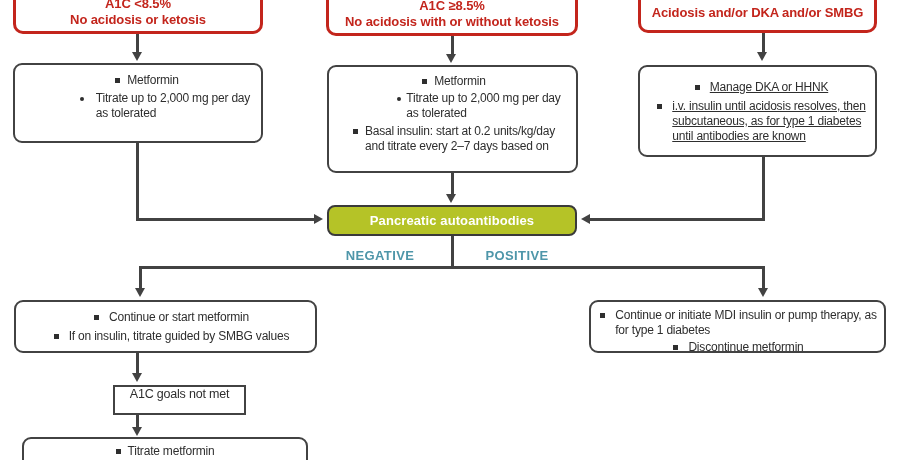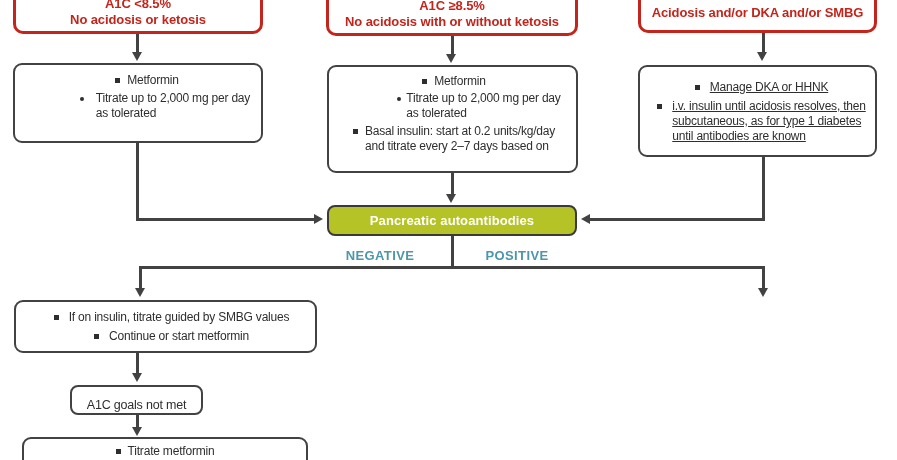--- a/index.html
+++ b/index.html
@@ -27,23 +27,24 @@
     background:var(--green,#b5c327); border:2.5px solid var(--green_border,#3a3a3a);
     border-radius:8px; display:flex; align-items:center; justify-content:center;
     color:#ffffff; font-weight:bold; font-size:13px; letter-spacing:0.1px;
   }
   .pathlabel{
     position:absolute; text-align:center; color:var(--teal,#4e96a9);
     font-weight:bold; font-size:13px; letter-spacing:0.4px;
   }
   .smallbox{
     position:absolute; box-sizing:border-box; background:#fff;
-    border:2.5px solid var(--line,#424242); border-radius:8px;
-    display:flex; align-items:flex-end; justify-content:center;
+    border:2.5px solid var(--line,#424242); border-radius:0;
+    display:flex; align-items:flex-start; justify-content:center;
     font-size:12.5px;
+    margin-left:43px;
   }
   
   .item{display:flex; align-items:flex-start;justify-content:center;}
   .sq{width:5px; height:5px; background:var(--text,#2e2e2e); margin-top:5px; margin-right:7px; flex:none;}
   .dot{width:4px; height:4px; border-radius:50%; background:var(--text,#2e2e2e); margin-top:5.5px; margin-right:5px; flex:none;}
   .txt .ln{display:block; white-space:nowrap;}
   
   .t1{padding:8px 4px 0 22px;} .t1 .sub{margin-left:36px; margin-top:3px;} .t1 .sub .dot{margin-right:12px;}
   .t2{padding:7px 3px 0 6px;}  .t2 .sub{margin-left:50px; margin-top:2px;} .t2 .item + .item.top{margin-top:3px;}
   .t3{padding:13px 3px 8px 11px;text-decoration:underline;} .t3 .item + .item{margin-top:4px;} .t3 .sq{margin-right:10px;}
@@ -159,27 +160,27 @@
   <div class="hl" style="left:138.5px; top:266px; width:626px;"></div>
   <div class="vl" style="left:138.5px; top:266px; height:23px;"></div>
   <div class="ah down" style="left:134.5px; top:288px;"></div>
   <div class="vl" style="left:761.5px; top:266px; height:23px;"></div>
   <div class="ah down" style="left:757.5px; top:288px;"></div>
 
   <div class="box oneg" style="left:14px; top:300px; width:303px; height:53px;">
     <div class="item">
       <span class="sq"></span>
       <span class="txt">
+          <span class="ln">Continue or start metformin</span>
+        </span>
+    </div>
+    <div class="item">
+      <span class="sq"></span>
+      <span class="txt">
           <span class="ln">If on insulin, titrate guided by SMBG values</span>
-        </span>
-    </div>
-    <div class="item">
-      <span class="sq"></span>
-      <span class="txt">
-          <span class="ln">Continue or start metformin</span>
         </span>
     </div>
   </div>
 
   <div class="vl" style="left:136px; top:353px; height:21px;"></div>
   <div class="ah down" style="left:131.5px; top:373px;"></div>
 
   <div class="smallbox" style="left:70px; top:385px; width:133px; height:30px;">
     <span>A1C goals not met</span>
   </div>
@@ -189,14 +190,29 @@
 
   <div class="box cont" style="left:22px; top:437px; width:286px; height:46px;">
     <div class="item">
       <span class="sq"></span>
       <span class="txt">
           <span class="ln">Titrate metformin</span>
         </span>
     </div>
   </div>
 
+  <div class="box opos" style="left:589px; top:300px; width:297px; height:53px;">
+    <div class="item">
+      <span class="sq"></span>
+      <span class="txt">
+        <span class="ln">Continue or initiate MDI insulin or pump therapy, as</span>
+        <span class="ln">for type 1 diabetes</span>
+      </span>
+    </div>
+    <div class="item">
+      <span class="sq"></span>
+      <span class="txt">
+          <span class="ln">Discontinue metformin</span>
+        </span>
+    </div>
+  </div>
 
 </div>
 
 </body></html>

